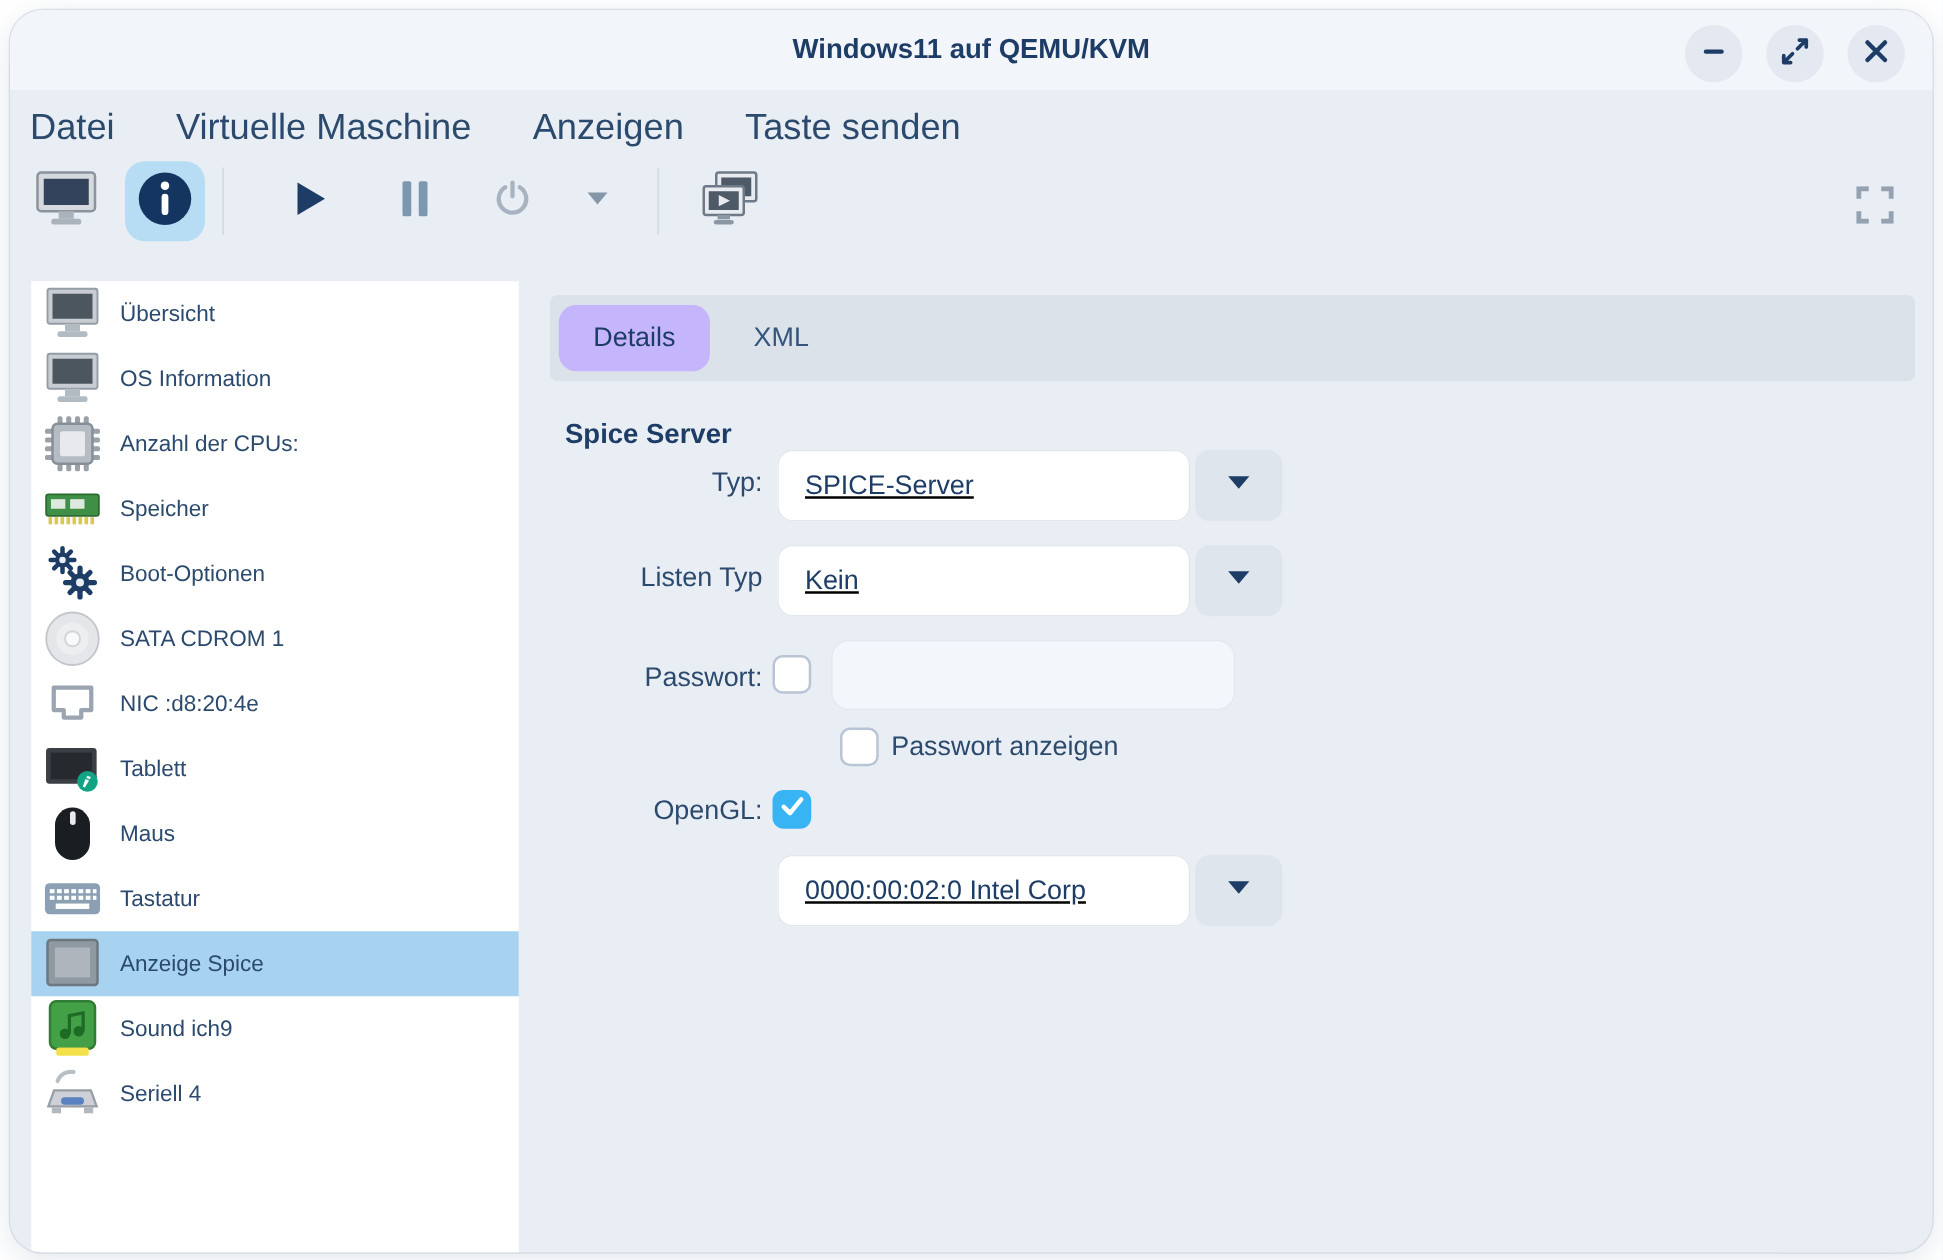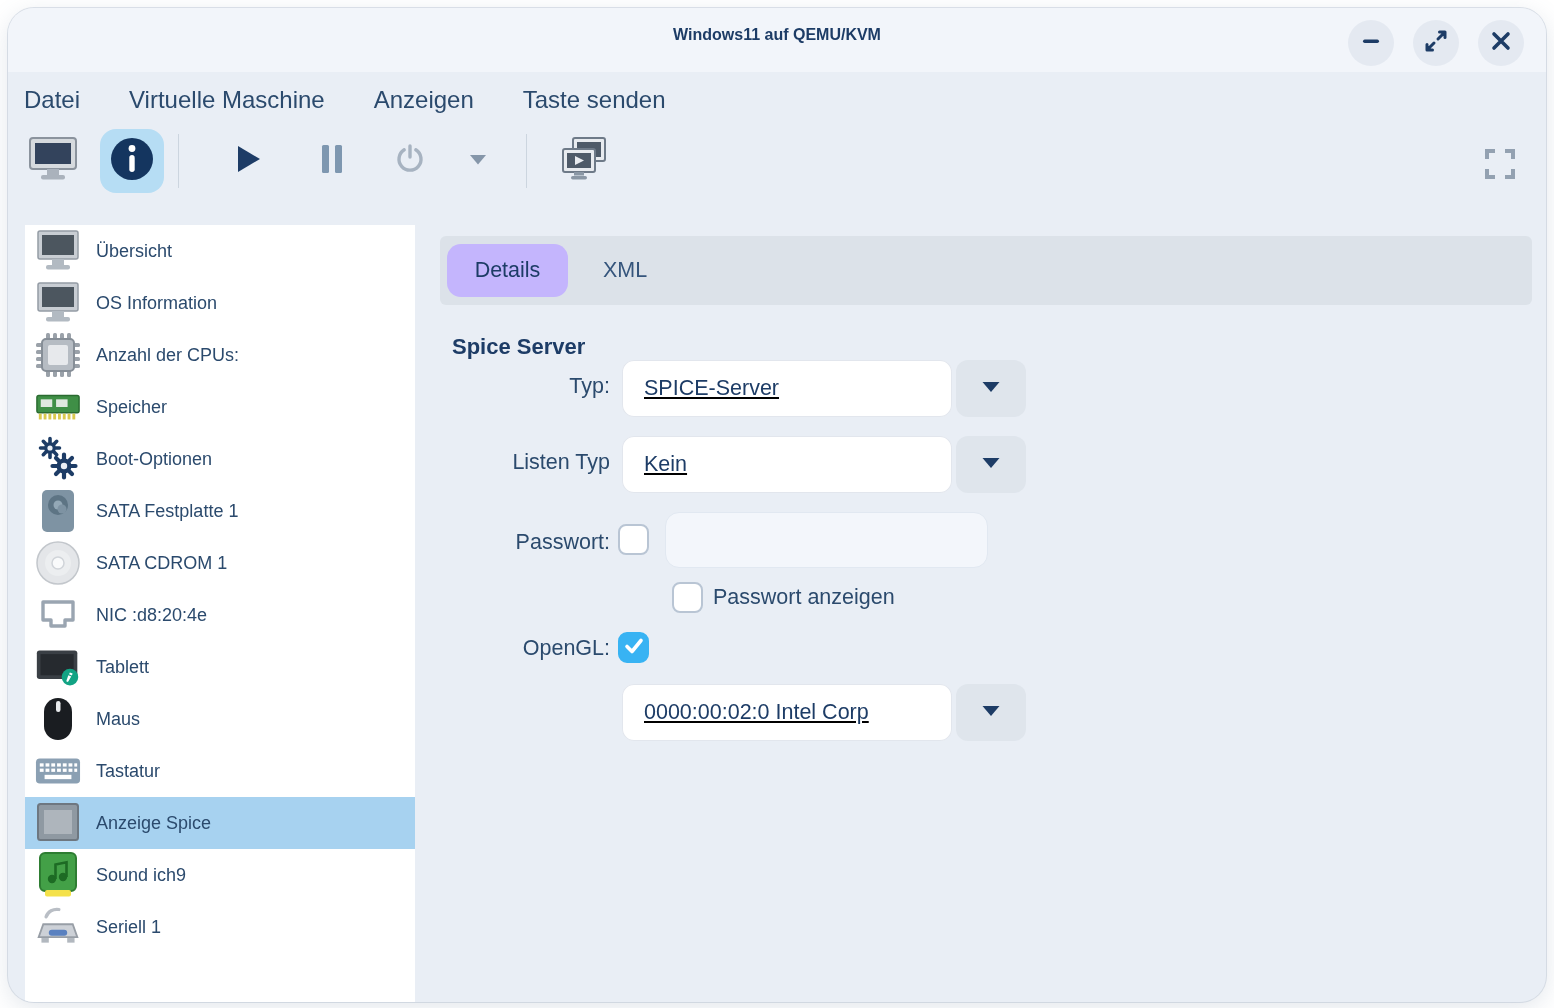--- a/index.html
+++ b/index.html
@@ -8,28 +8,28 @@
 
   .window { position:absolute; left:8px; top:8px; width:1538px; height:994px;
             background:var(--window_bg,#e9eef5); border-radius:26px;
             box-shadow:0 0 0 1px rgba(160,175,195,.35), 0 6px 24px rgba(100,120,150,.18);
             overflow:hidden; }
 
   
   .titlebar { position:absolute; left:0; top:0; width:100%; height:64px;
               background:var(--titlebar_bg,#f2f5fa); }
   .title { position:absolute; left:0; right:0; top:18px; text-align:center;
-           font-size:16px; font-weight:bold; color:var(--navy,#1d3c66); }
+           font-size:22px; font-weight:bold; color:var(--navy,#1d3c66); }
   .winctrls { position:absolute; right:22px; top:12px; display:flex; gap:19px; }
   .wbtn { width:46px; height:46px; border-radius:50%; background:var(--control_bg,#e4e9f1);
           display:flex; align-items:center; justify-content:center; }
 
   
   .menubar { position:absolute; left:8px; top:74px; display:flex; gap:33px;
-             font-size:24px; color:var(--text,#2b4a6d); }
+             font-size:29px; color:var(--text,#2b4a6d); }
   .menu-item { padding:4px 8px; }
 
   
   .toolbar { position:absolute; left:0; top:118px; width:100%; height:74px; }
   .tbtn { position:absolute; top:0; height:70px; display:flex; align-items:center; justify-content:center; }
   .tsep { position:absolute; top:8px; width:1px; height:54px; background:var(--separator,#ccd5df); }
   .info-hl { background:var(--info_highlight,#b6ddf4); border-radius:16px; }
 
   
   .sidebar { position:absolute; left:17px; top:217px; width:390px; bottom:0;
@@ -267,31 +267,20 @@
                 <path d="M29 18.5 V23 M29 37 V41.5 M17.5 30 H22 M36 30 H40.5 M21 22 L24 25 M34 35 L37 38 M37 22 L34 25 M24 35 L21 38"></path>
               </g>
               <circle cx="29" cy="30" r="3.2" fill="#e9eef5"></circle>
             </g>
           </svg>
         </span>
       <span class="slabel">Boot-Optionen</span>
       </div>
     <div class="srow">
       <span class="sicon">
-          <svg width="40" height="46" viewBox="0 0 40 46">
-            <rect x="4" y="2" width="32" height="42" rx="5" fill="#7e93a3"></rect>
-            <circle cx="20" cy="17" r="10" fill="#5d7484"></circle>
-            <circle cx="20" cy="17" r="4.5" fill="#93a8b6"></circle>
-            <circle cx="24" cy="21" r="4.5" fill="#7e93a3"></circle>
-          </svg>
-        </span>
-      <span class="slabel">SATA Festplatte 1</span>
-      </div>
-    <div class="srow">
-      <span class="sicon">
           <svg width="46" height="46" viewBox="0 0 46 46">
             <circle cx="23" cy="23" r="21" fill="#e4e6e9" stroke="#c3c7cc" stroke-width="1.5"></circle>
             <circle cx="23" cy="23" r="13" fill="#eceef0"></circle>
             <circle cx="23" cy="23" r="6" fill="#f9fafb" stroke="#d0d4d9" stroke-width="1.5"></circle>
           </svg>
         </span>
       <span class="slabel">SATA CDROM 1</span>
       </div>
     <div class="srow">
       <span class="sicon">
@@ -371,21 +360,21 @@
     <div class="srow">
       <span class="sicon">
           <svg width="50" height="42" viewBox="0 0 50 42">
             <path d="M12 10 c2 -6 8 -9 14 -8" stroke="#b9bec5" stroke-width="3.5" fill="none" stroke-linecap="round"></path>
             <path d="M9 18 H41 L46 32 H4 Z" fill="#cdd1d7" stroke="#989ea6" stroke-width="2"></path>
             <rect x="15" y="24" width="20" height="6.5" rx="3.2" fill="#5a81c0"></rect>
             <rect x="7" y="33" width="8" height="5" fill="#b2b8bf"></rect>
             <rect x="35" y="33" width="8" height="5" fill="#b2b8bf"></rect>
           </svg>
         </span>
-      <span class="slabel">Seriell 1</span>
+      <span class="slabel">Seriell 4</span>
       </div>
   </div>
 
   <div class="main">
     <div class="tabstrip">
       <div class="tab active">Details</div>
       <div class="tab inactive">XML</div>
     </div>
 
     <div class="section-title">Spice Server</div>

